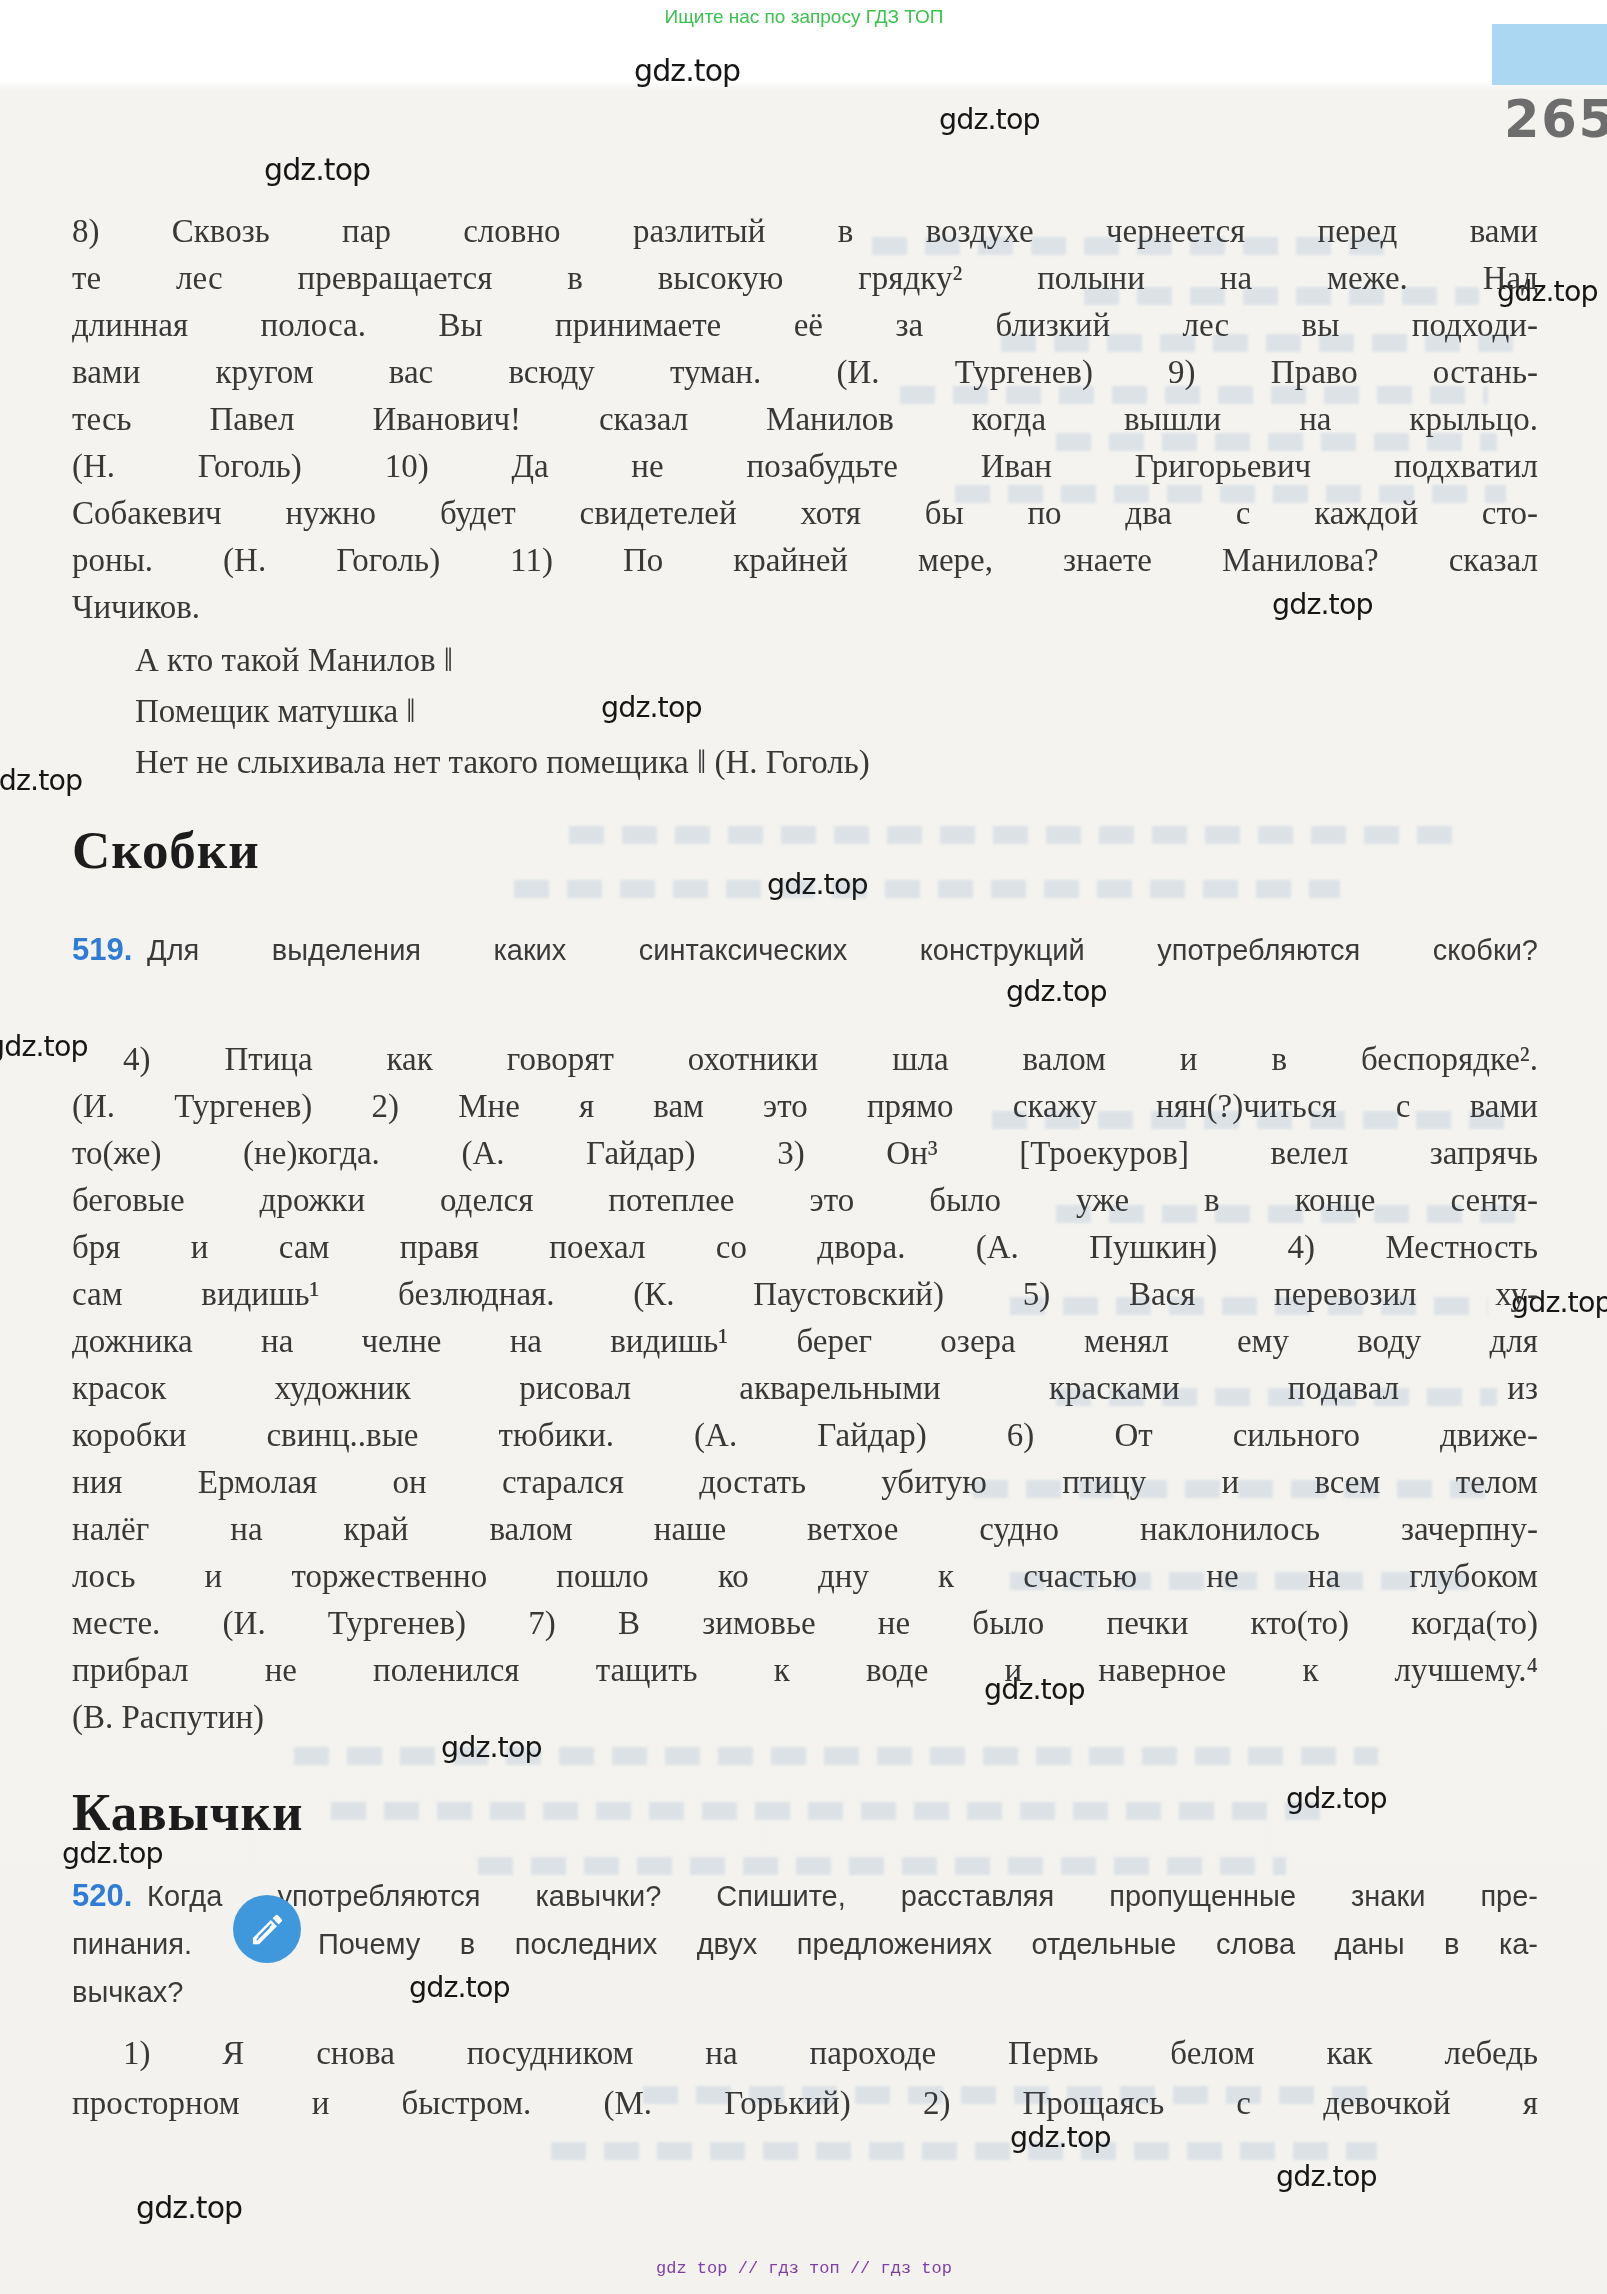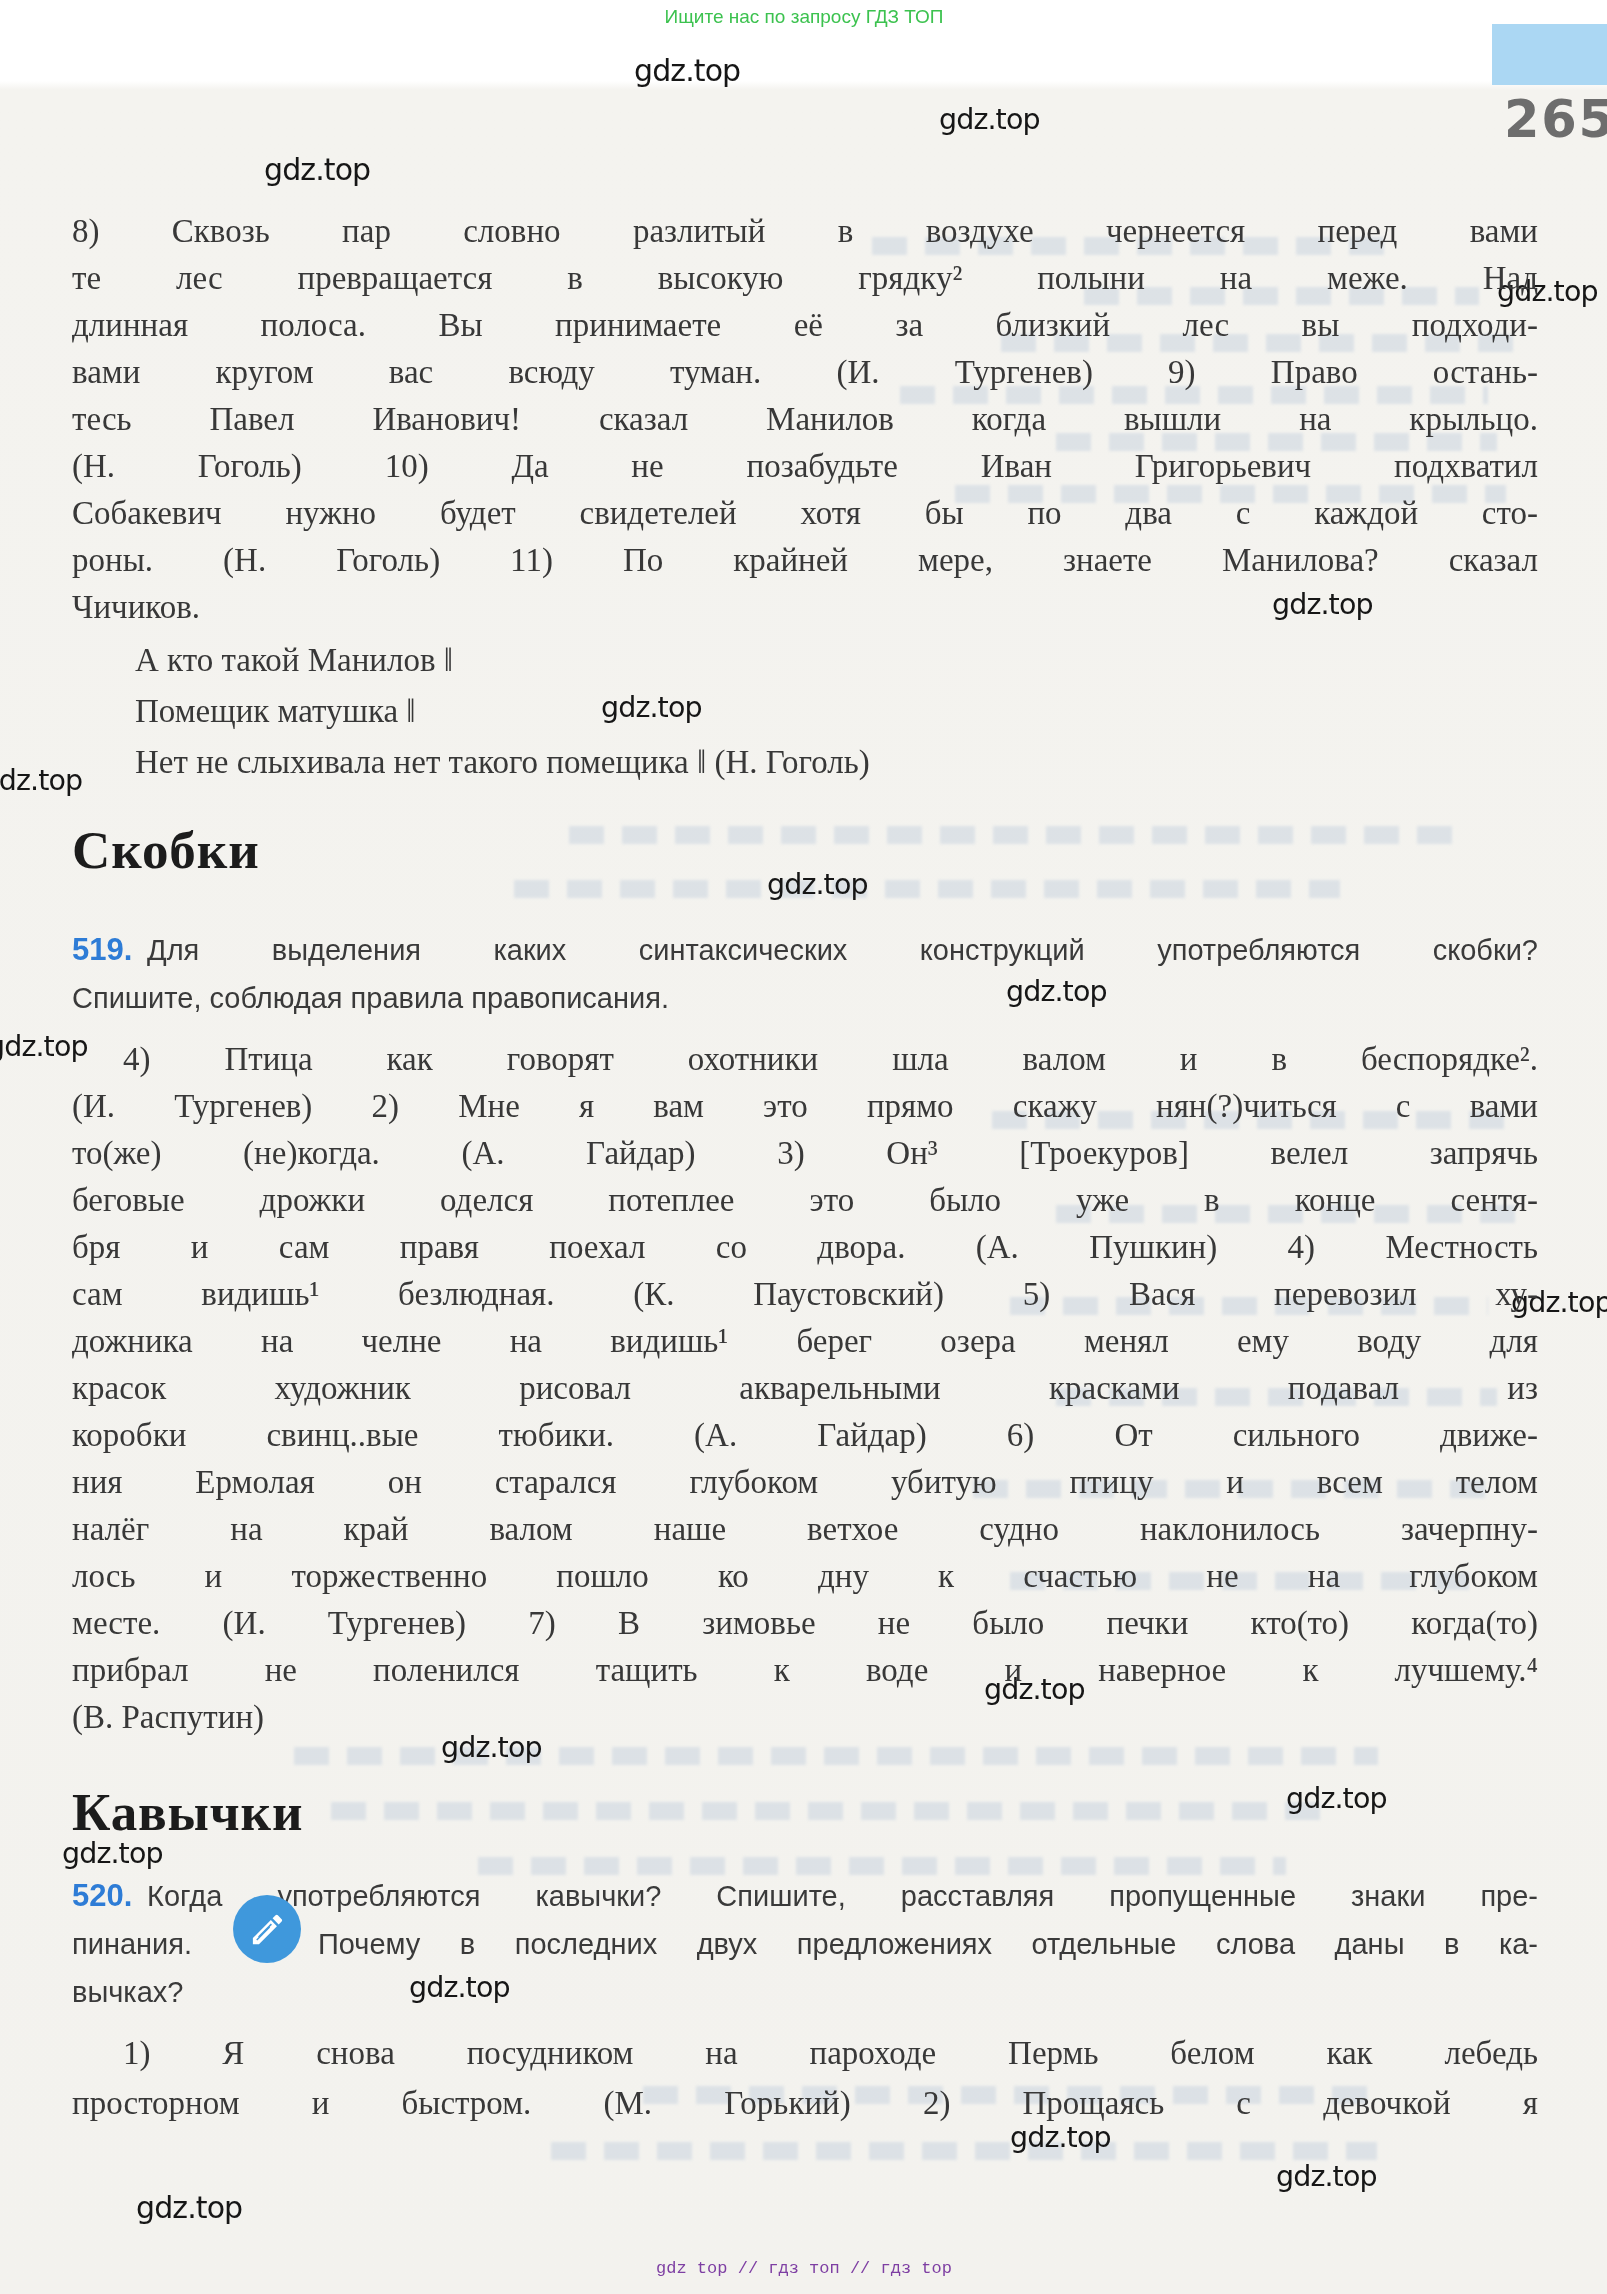--- a/index.html
+++ b/index.html
@@ -146,34 +146,33 @@
     <div class="line fl">Помещик матушка ‖</div>
     <div class="line fl">Нет не слыхивала нет такого помещика ‖ (Н. Гоголь)</div>
   </div>
 
   <div class="sec-title" style="top:820px;">Скобки</div>
 
   <div class="instr instr-519">
     <div class="line j">
       <span class="ex-num">519.</span><span>Для выделения каких синтаксических конструкций употребляются скобки?</span>
     </div>
-    <div class="line fl">Спишите, соблюдая правила правописания.</div>
   </div>
 
   <div class="serifblock ex519-body">
     <div class="line j ind">4) Птица как говорят охотники шла валом и в беспорядке².</div>
     <div class="line j">(И. Тургенев) 2) Мне я вам это прямо скажу нян(?)читься с вами</div>
     <div class="line j">то(же) (не)когда. (А. Гайдар) 3) Он³ [Троекуров] велел запрячь</div>
     <div class="line j">беговые дрожки оделся потеплее это было уже в конце сентя-</div>
     <div class="line j">бря и сам правя поехал со двора. (А. Пушкин) 4) Местность</div>
     <div class="line j">сам видишь¹ безлюдная. (К. Паустовский) 5) Вася перевозил ху-</div>
     <div class="line j">дожника на челне на видишь¹ берег озера менял ему воду для</div>
     <div class="line j">красок художник рисовал акварельными красками подавал из</div>
     <div class="line j">коробки свинц..вые тюбики. (А. Гайдар) 6) От сильного движе-</div>
-    <div class="line j">ния Ермолая он старался глубоком убитую птицу и всем телом</div>
+    <div class="line j">ния Ермолая он старался достать убитую птицу и всем телом</div>
     <div class="line j">налёг на край валом наше ветхое судно наклонилось зачерпну-</div>
     <div class="line j">лось и торжественно пошло ко дну к счастью не на глубоком</div>
     <div class="line j">месте. (И. Тургенев) 7) В зимовье не было печки кто(то) когда(то)</div>
     <div class="line j">прибрал не поленился тащить к воде и наверное к лучшему.⁴</div>
     <div class="line fl">(В. Распутин)</div>
   </div>
 
   <div class="sec-title" style="top:1782px;">Кавычки</div>
 
   <div class="instr instr-520">

